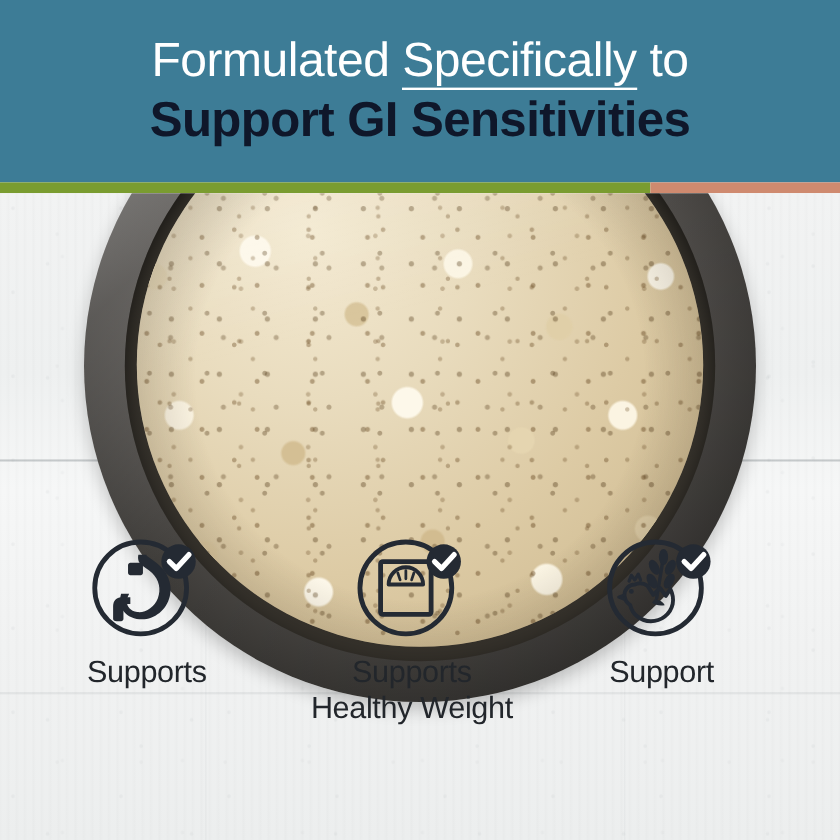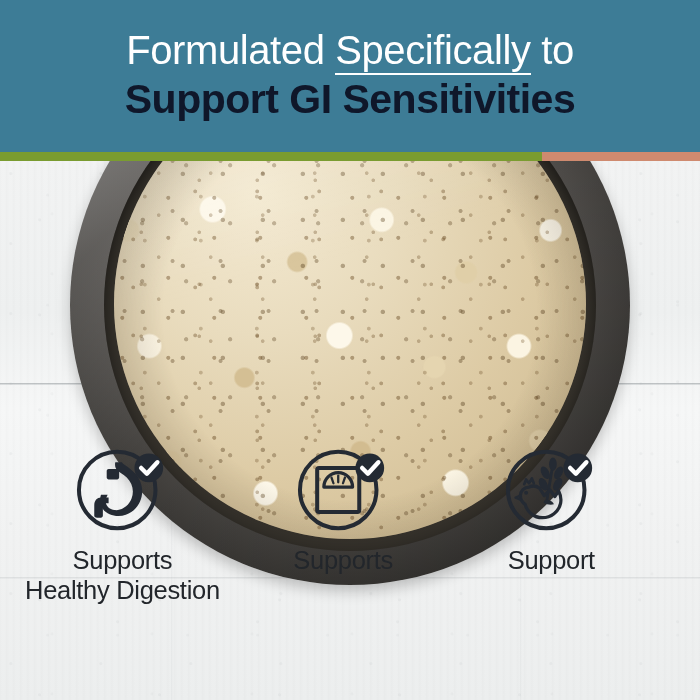--- a/index.html
+++ b/index.html
@@ -235,38 +235,37 @@
         <path d="M43 18 c0 0 -1 4 1 7 c2 3 7 5 11 9 c6 6 8 14 5 22 c-3 8 -11 13 -18 12
                  c-6 -1 -9 -5 -9 -9 c0 -3 1 -5 2 -7 l-7 0 c0 0 -3 9 2 15 c5 7 16 9 24 6
                  c11 -4 18 -15 17 -27 c-1 -11 -8 -18 -15 -23 c-4 -3 -6 -4 -6 -5 l0 -0 z" fill="#242a33"></path>
         <path d="M36 25 c-1 0 -2 1 -2 2 l0 7 c0 1 1 2 2 2 l9 0 c1 0 2 -1 2 -2 l0 -7 c0 -1 -1 -2 -2 -2 z" fill="#242a33"></path>
         <path d="M28 55 c-4 0 -7 3 -7 8 l0 11 c0 1 1 2 3 2 l4 0 c1 0 2 -1 2 -2 l0 -10 c0 -2 1 -3 3 -3 l3 0 l0 -6 z" fill="#242a33"></path>
         <circle cx="78" cy="24" r="15" fill="#242a33"></circle>
         <path d="M70 24 l6 6 l11 -12" fill="none" stroke="#ffffff" stroke-width="4.6" stroke-linecap="round" stroke-linejoin="round"></path>
       </svg>
       <div class="benefit-label">
         <span>Supports</span><br>
-        <span>Healthy Digestion</span>
       </div>
     </div>
 
     <div class="benefit b2">
       <svg class="benefit-icon" viewBox="0 0 100 92">
         <circle cx="45" cy="47" r="40" fill="none" stroke="#242a33" stroke-width="4.2"></circle>
         <rect x="23" y="24" width="44" height="46" rx="2" fill="none" stroke="#242a33" stroke-width="4.2"></rect>
         <path d="M30 44 a15 15 0 0 1 30 0 z" fill="none" stroke="#242a33" stroke-width="3.4" stroke-linejoin="round"></path>
         <line x1="38" y1="34" x2="40" y2="40" stroke="#242a33" stroke-width="2.4" stroke-linecap="round"></line>
         <line x1="45" y1="32" x2="45" y2="39" stroke="#242a33" stroke-width="2.4" stroke-linecap="round"></line>
         <line x1="52" y1="34" x2="50" y2="40" stroke="#242a33" stroke-width="2.4" stroke-linecap="round"></line>
         <circle cx="78" cy="24" r="15" fill="#242a33"></circle>
         <path d="M70 24 l6 6 l11 -12" fill="none" stroke="#ffffff" stroke-width="4.6" stroke-linecap="round" stroke-linejoin="round"></path>
       </svg>
       <div class="benefit-label">
         <span>Supports</span><br>
-        <br>
+        <span>Healthy Weight</span><br>
       </div>
     </div>
 
     <div class="benefit b3">
       <svg class="benefit-icon" viewBox="0 0 100 92">
         <circle cx="45" cy="47" r="40" fill="none" stroke="#242a33" stroke-width="4.2"></circle>
 
         <line x1="52" y1="20" x2="46" y2="56" stroke="#242a33" stroke-width="3" stroke-linecap="round"></line>
         <ellipse cx="52" cy="20" rx="4" ry="7" fill="#242a33"></ellipse>
         <ellipse cx="44" cy="29" rx="4" ry="7" fill="#242a33" transform="rotate(-28 44 29)"></ellipse>

